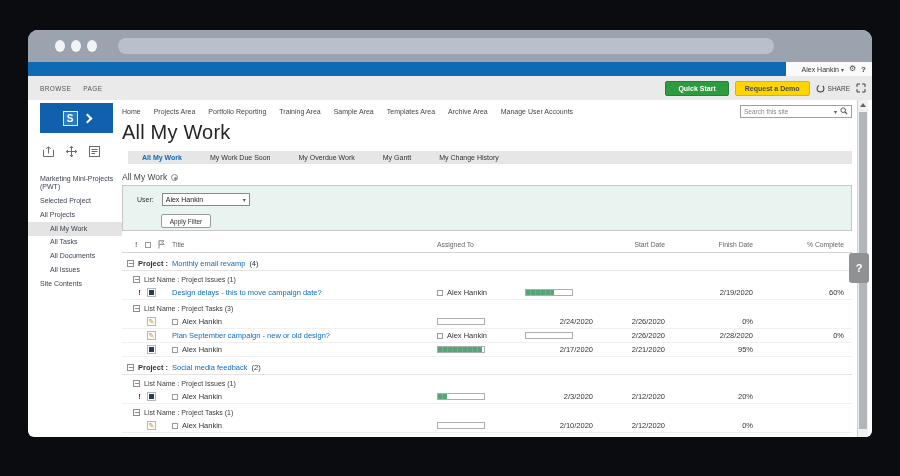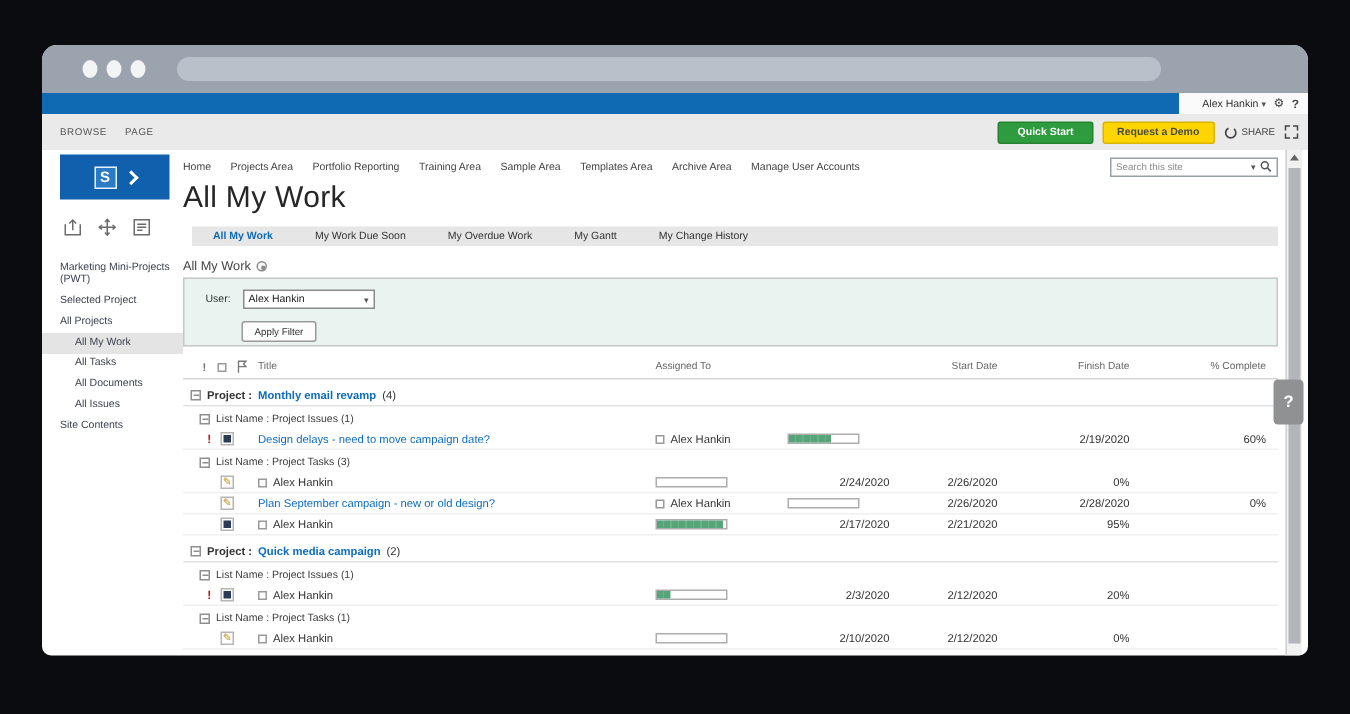--- a/index.html
+++ b/index.html
@@ -104,21 +104,21 @@
   .h-cb { width:6px; height:6px; border:1px solid #999; background:#fff; }
   .col-r { text-align:right; padding-right:8px; }
   .col-l { padding-left:2px; }
 
   .group { margin-top:4px; }
   .group-header { display:flex; align-items:center; gap:4px; height:14px; padding-left:5px;
                   border-bottom:1px solid #e3e3e3; }
   .collapse { width:7px; height:7px; border:1px solid #8f8f8f; flex:0 0 7px;
               background:linear-gradient(#8f8f8f,#8f8f8f) center/4px 1px no-repeat, #fff; }
   .gh-label { font-weight:bold; color:#333; font-size:7.5px; }
-  .gh-link { font-weight:bold; color:#0d6cbd; font-size:7.5px; cursor:pointer; }
+  .gh-link { font-weight:normal; color:#0d6cbd; font-size:7.5px; cursor:pointer; }
   .gh-count { color:#333; font-size:7.5px; }
 
   .list-header { display:flex; align-items:center; gap:4px; height:13px; padding-left:11px; margin-top:2px; }
   .lh-label { color:#3c3c3c; font-size:7px; }
 
   .trow { display:grid; grid-template-columns:48px 265px 88px 78px 72px 88px 91px; height:14px;
           align-items:center; border-bottom:1px solid #f0f0f0; }
   .c-icons { display:flex; align-items:center; gap:3px; padding-left:13px; }
   .imp { width:9px; color:#cc1111; font-weight:bold; font-size:8px; text-align:center; }
   .type-icon { width:9px; height:9px; border:1px solid #b5b5b5; background:#fff; display:inline-flex;
@@ -309,21 +309,21 @@
     <div class="list-header">
       <span class="collapse"></span>
       <span class="lh-label">List Name : Project Issues (1)</span>
     </div>
     <div class="rows">
   <div class="trow">
     <div class="c-icons">
       <span class="imp">!</span>
       <span class="type-icon item"></span>
     </div>
-    <div class="c-title"><a>Design delays - need to move campaign date?</a></div>
+    <div class="c-title"><a>Design delays - this to move campaign date?</a></div>
     <div class="c-assigned">
       <span class="cb"></span>
       <span>Alex Hankin</span>
     </div>
     <div>
                           <span class="bar-track">
                             <span class="bar-fill" style="width: 60%;"></span>
                           </span>
                         </div>
     <div class="c-start"></div>
@@ -398,21 +398,21 @@
   </div>
 </div>
   </div>
 </div>
   </div>
 
   <div class="group">
     <div class="group-header">
       <span class="collapse"></span>
       <span class="gh-label">Project :</span>
-      <a class="gh-link">Quick media campaign</a>
+      <a class="gh-link">Social media feedback</a>
       <span class="gh-count">(2)</span>
     </div>
     <div class="lists">
   <div>
     <div class="list-header">
       <span class="collapse"></span>
       <span class="lh-label">List Name : Project Issues (1)</span>
     </div>
     <div class="rows">
   <div class="trow">

